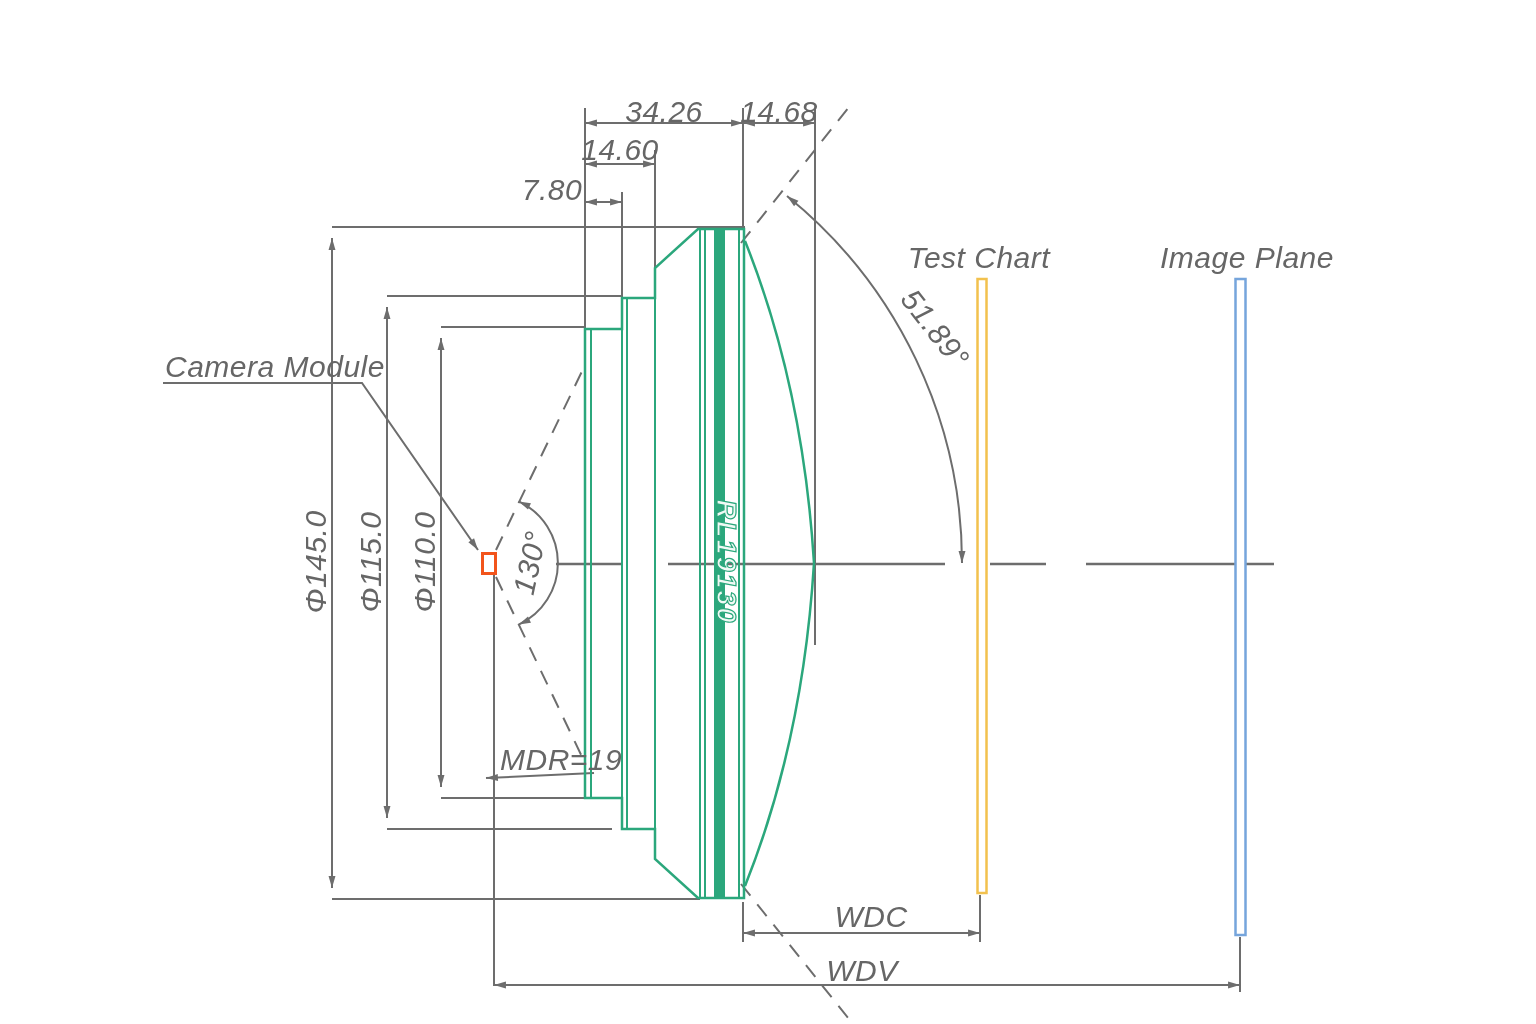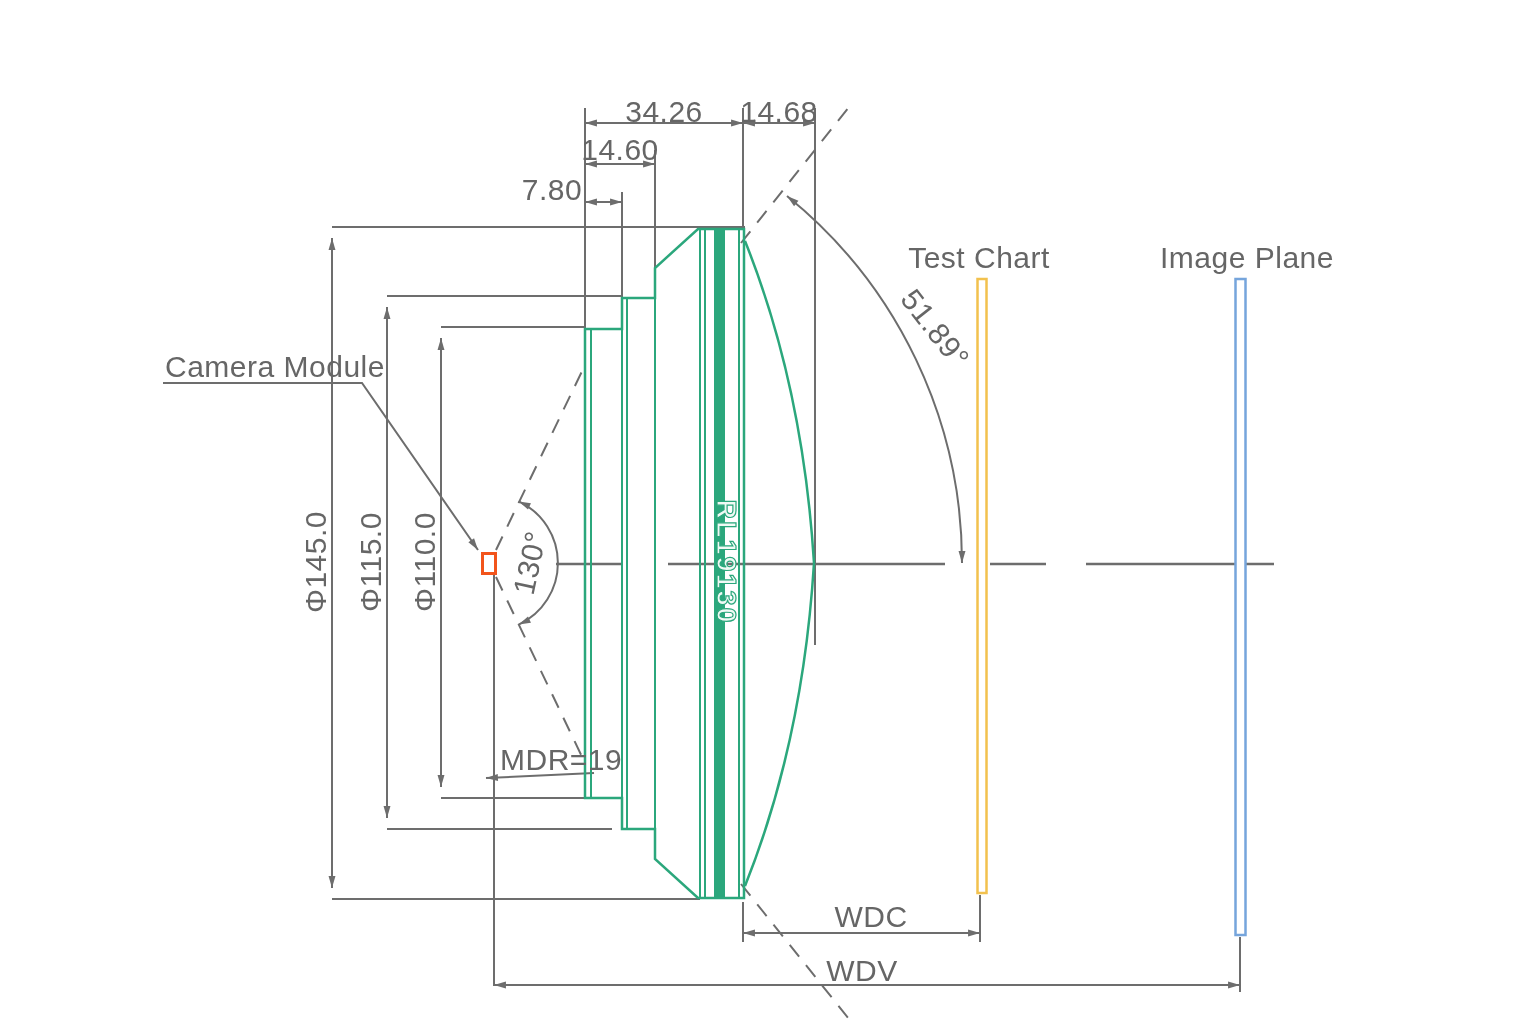--- a/index.html
+++ b/index.html
@@ -1,16 +1,16 @@
 <!DOCTYPE html>
 <html><head>
 <meta charset="utf-8">
 <style>
   html,body{margin:0;padding:0;background:#fff;}
-  .stage{position:relative;width:1532px;height:1024px;background:#ffffff;overflow:hidden;}
+  .stage{position:relative;width:1532px;height:1024px;background:#ffffff;overflow:hidden;font-style:italic;}
   svg{display:block;}
   text{font-family:"Liberation Sans","DejaVu Sans",sans-serif;font-size:30px;letter-spacing:0.5px;}
   .partnum{font-size:27px;font-weight:bold;letter-spacing:2px;fill:#f0faf5;}
 </style>
 </head>
 <body>
 
 <div class="stage">
 <svg width="1536" height="1024" viewBox="0 0 1536 1024">
   <defs>

